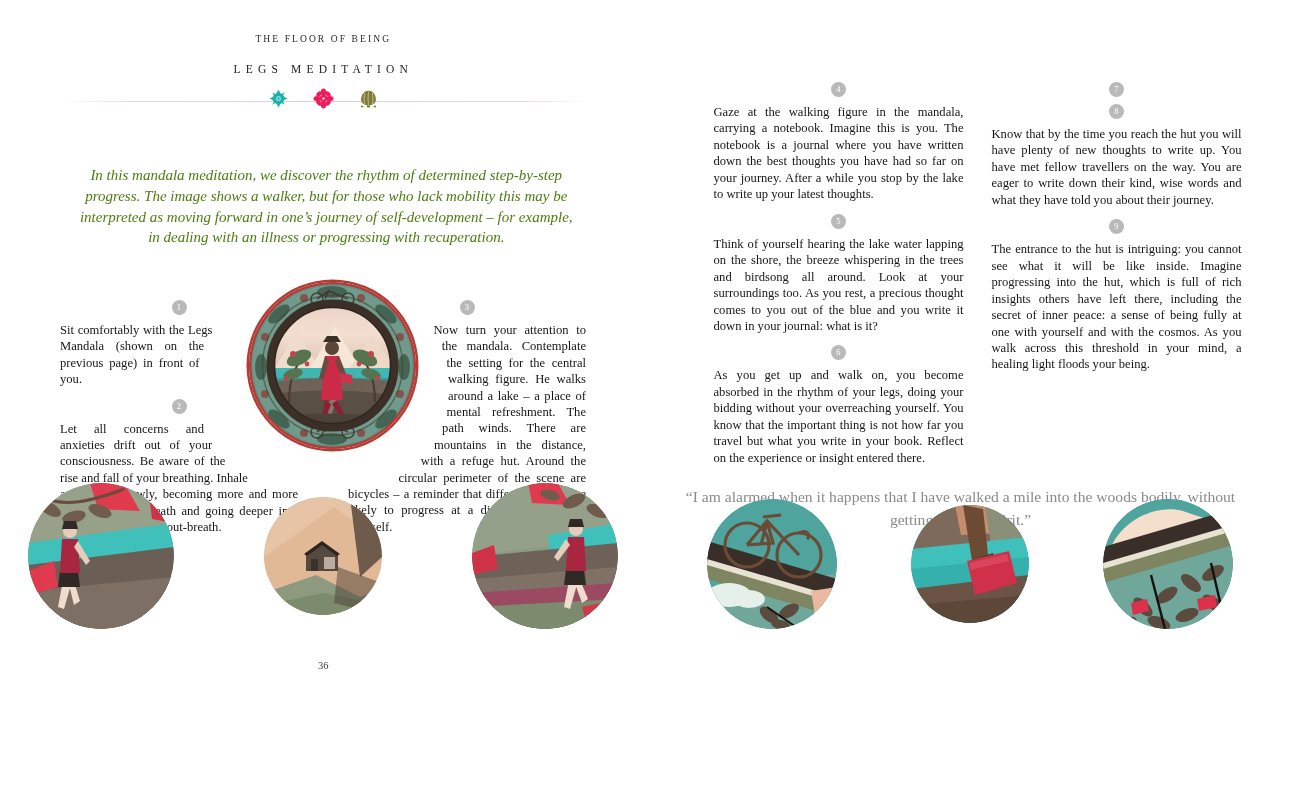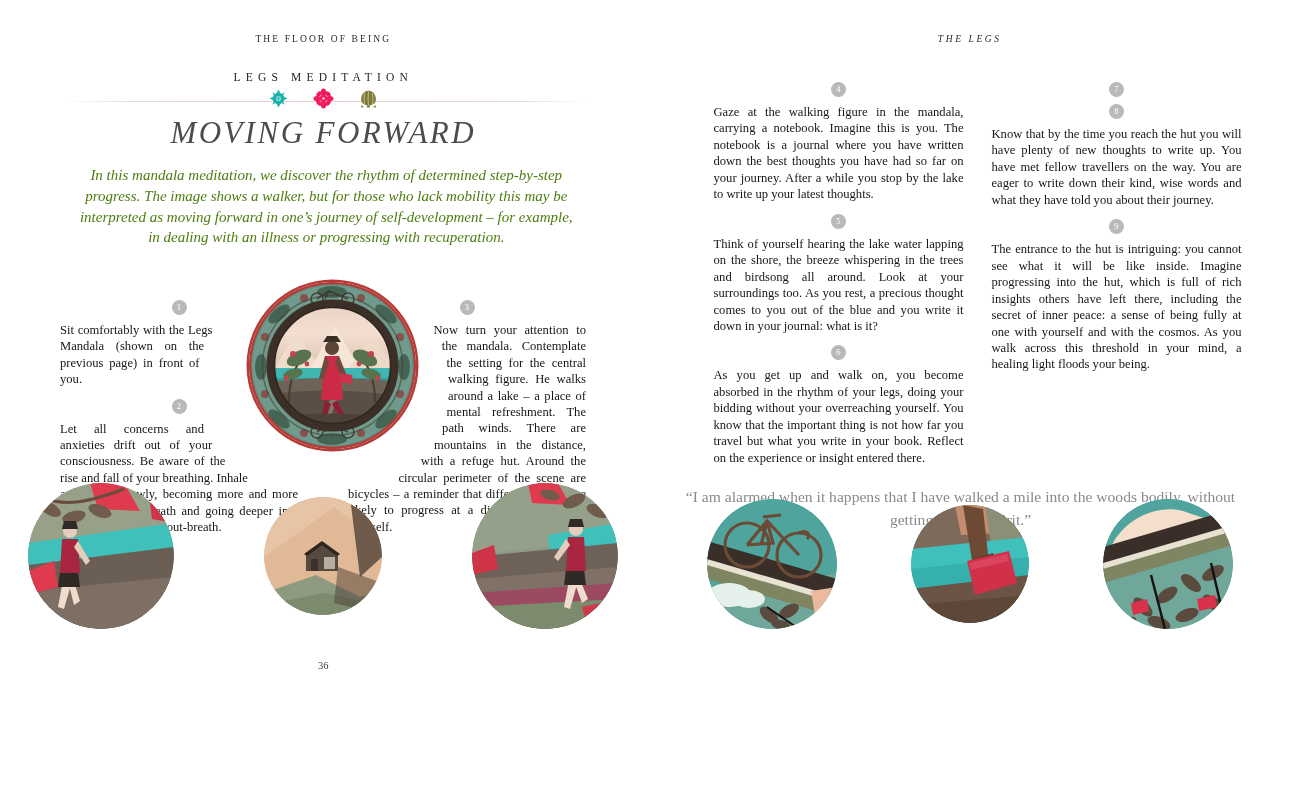--- a/index.html
+++ b/index.html
@@ -31,21 +31,20 @@
   .runhead.italic{font-style:italic;letter-spacing:2.6px;}
 
   
   .section-label{
     position:absolute;top:63px;left:0;right:0;
     text-align:center;
     font-size:11.5px;
     letter-spacing:5.2px;
     text-transform:uppercase;
     color:#232323;
-    margin-top:8px;
   }
   .rule-wrap{
     position:absolute;top:101px;left:65px;right:60px;height:2px;
   }
   .rule-wrap:before{
     content:"";position:absolute;left:0;right:0;top:0;height:1px;
     background:linear-gradient(to right,#ffffff 0%, #eadadd 12%, #e3c9ce 50%, #eadadd 88%, #ffffff 100%);
   }
   .motifs{
     position:absolute;top:88px;left:0;right:0;
@@ -225,21 +224,20 @@
           </g>
           <g fill="#7d7b34">
             <path d="M6 33 L12 36 L6 37 Z"></path>
             <path d="M34 33 L28 36 L34 37 Z"></path>
             <rect x="17" y="33" width="6" height="4"></rect>
           </g>
         </svg>
       </div>
     </div>
 
-    <div class="big-title">MOVING FORWARD</div>
 
     <div class="intro">In this mandala meditation, we discover the rhythm of determined step-by-step progress. The image shows a walker, but for those who lack mobility this may be interpreted as moving forward in one’s journey of self-development – for example, in dealing with an illness or progressing with recuperation.</div>
 
     <div class="mandala">
       <svg class="m-svg" viewBox="0 0 167 167">
         <defs>
           <clipPath id="mclip">
               <circle cx="83.5" cy="83.5" r="83.5"></circle>
             </clipPath>
           <clipPath id="inner">
@@ -459,21 +457,20 @@
           </g>
         </svg>
       </span>
     </div>
 
     <div class="folio">36</div>
   </div>
 
   <div class="page right">
 
-    <div class="runhead italic">THE LEGS</div>
 
     <div class="rp-cols">
       <div class="rp-col">
         <span class="num-badge">4</span>
         <p class="para">Gaze at the walking figure in the mandala, carrying a notebook. Imagine this is you. The notebook is a journal where you have written down the best thoughts you have had so far on your journey. After a while you stop by the lake to write up your latest thoughts.</p>
         <span class="num-badge">5</span>
         <p class="para">Think of yourself hearing the lake water lapping on the shore, the breeze whispering in the trees and birdsong all around. Look at your surroundings too. As you rest, a precious thought comes to you out of the blue and you write it down in your journal: what is it?</p>
         <span class="num-badge">6</span>
         <p class="para">As you get up and walk on, you become absorbed in the rhythm of your legs, doing your bidding without your overreaching yourself. You know that the important thing is not how far you travel but what you write in your book. Reflect on the experience or insight entered there.</p>
       </div>

